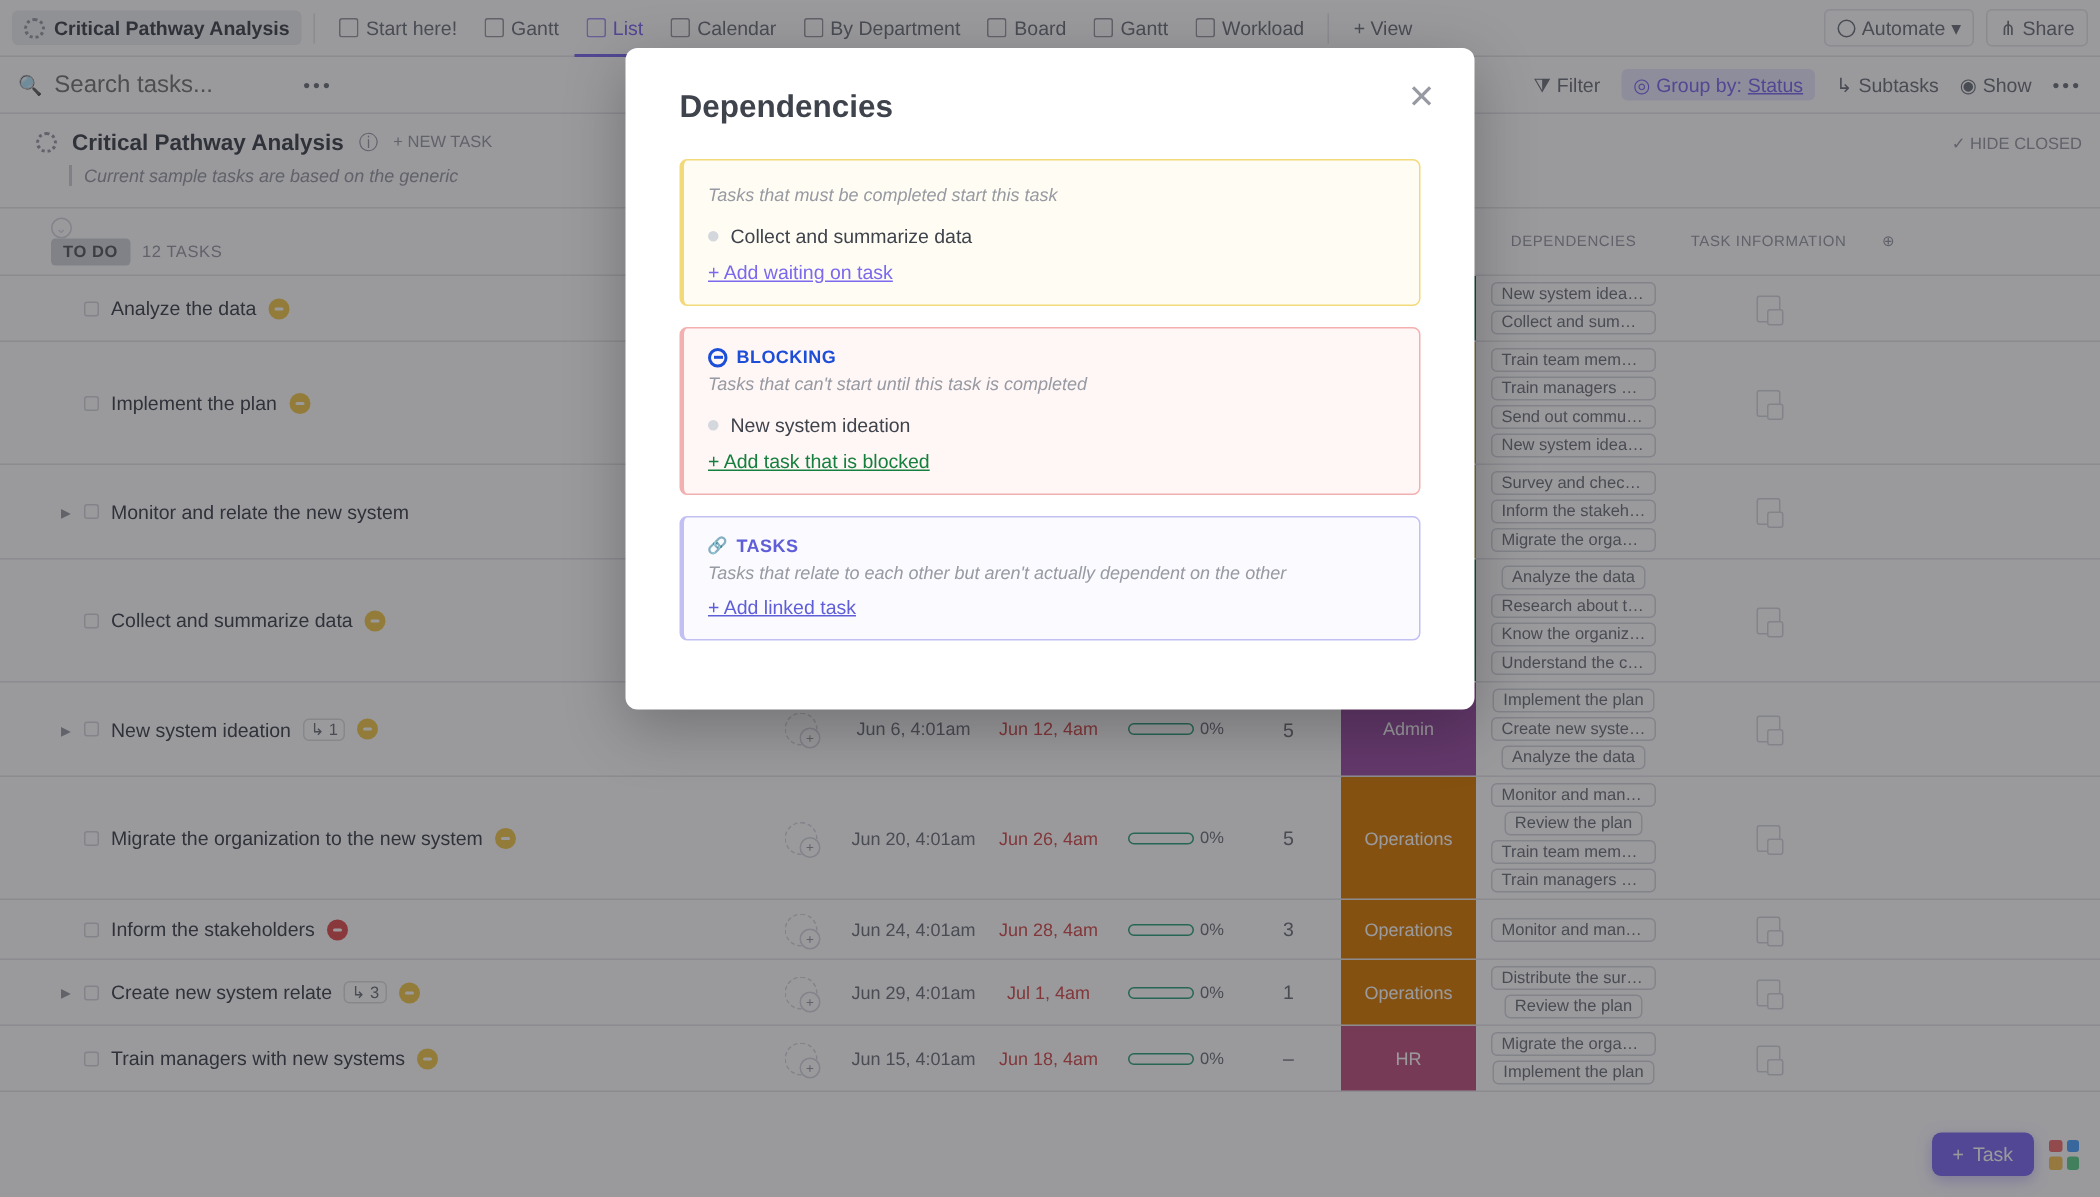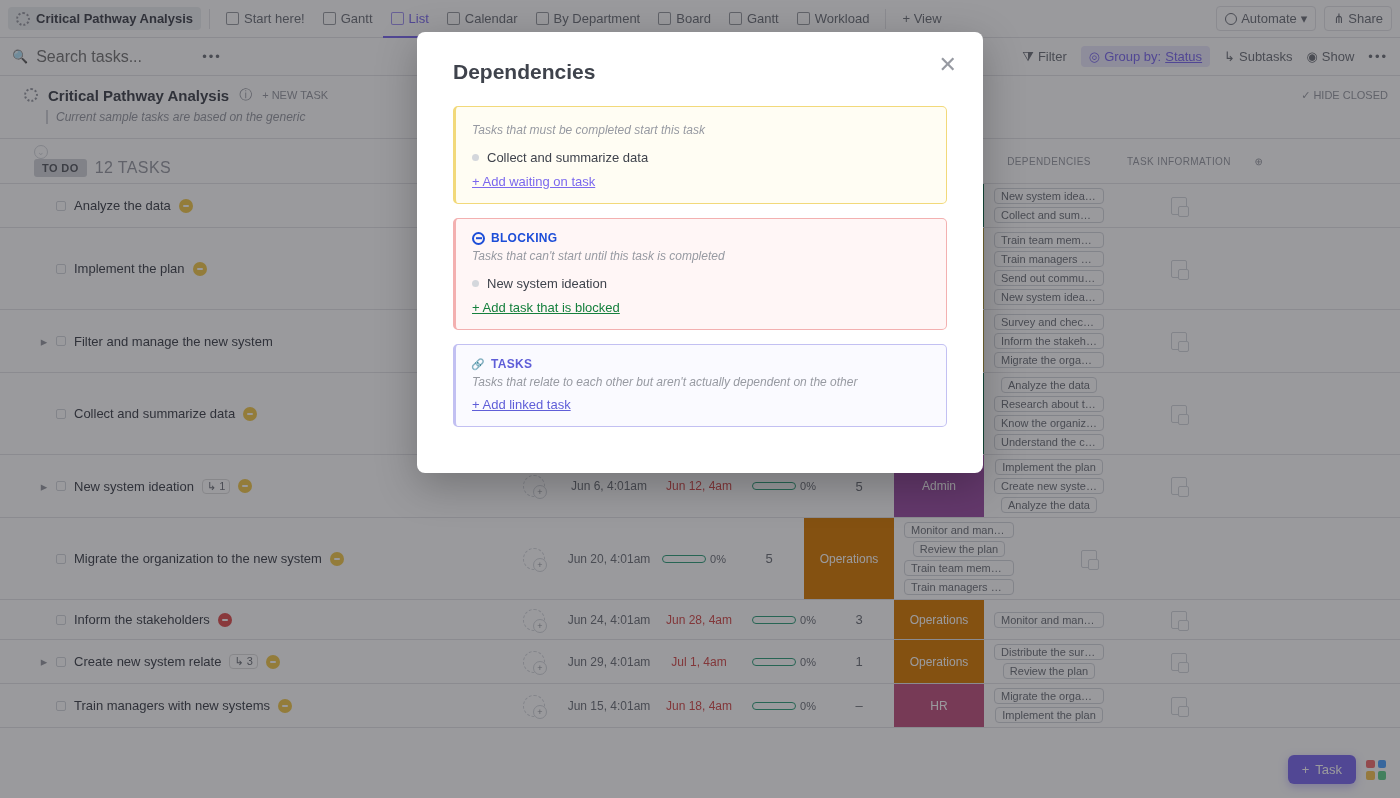--- a/index.html
+++ b/index.html
@@ -53,21 +53,21 @@
   .hdrrow .ptitle { font-weight:600; font-size:15px; }
   .hdrrow .info { color:var(--gray-4); }
   .hdrrow .newtask { font-size:11px; color:var(--gray-4); cursor:pointer; }
   .hdrrow .hide { margin-left:auto; font-size:11px; color:var(--gray-4); }
   .desc-row { padding:6px 12px 14px 46px; color:var(--gray-4); font-style:italic; border-left:2px solid #cfd2d8; margin-left:46px; margin-top:6px; margin-bottom:14px; padding-left:8px; padding-top:0;padding-bottom:0; font-size:12px;}
 
   
   .colheads { display:flex; align-items:center; padding:6px 12px 6px 34px; font-size:10px; letter-spacing:.4px; color:var(--gray-4); border-top:1px solid var(--border); border-bottom:1px solid var(--border);}
   .grouphdr { display:flex; align-items:center; gap:8px;}
   .grouphdr .badge { background:#d2d4d9; color:#55585f; padding:3px 8px; border-radius:3px; font-size:11px; font-weight:600;}
-  .grouphdr .count { color:var(--gray-4); font-size:16px;}
+  .grouphdr .count { color:var(--gray-4); font-size:11px;}
   .col-task   { width:470px; }
   .col-assign { width:60px; text-align:center;}
   .col-start  { width:90px; text-align:center;}
   .col-due    { width:90px; text-align:center;}
   .col-prog   { width:80px; text-align:center;}
   .col-dur    { width:70px; text-align:center;}
   .col-team   { width:90px; padding:0; }
   .col-deps   { width:130px; text-align:center;}
   .col-info   { width:130px; text-align:center;}
   .col-add    { width:30px; text-align:center;}
@@ -308,21 +308,21 @@
         <span class="dep">New system ideation</span>
       </div>
       <div class="c-info">
         <span class="doc"></span>
       </div>
     </div>
     <div class="row">
       <div class="c-task">
         <span class="caret">▸</span>
         <span class="sq"></span>
-        <span class="name">Filter and manage the new system</span> 
+        <span class="name">Monitor and relate the new system</span> 
       </div>
       <div class="c-assign">
         <span class="av"></span>
       </div>
       <div class="c-start"></div>
       <div class="c-due"></div>
       <div class="c-prog"></div>
       <div class="c-dur">2</div>
       <div class="c-team">
         <div class="teamlabel team-management">Management</div>
@@ -397,20 +397,21 @@
       <div class="c-task">
         <span class="caret"></span>
         <span class="sq"></span>
         <span class="name">Migrate the organization to the new system</span> 
         <span class="status-dot"></span>
       </div>
       <div class="c-assign">
         <span class="av"></span>
       </div>
       <div class="c-start">Jun 20, 4:01am</div>
+      <div class="c-due">Jun 26, 4am</div>
       <div class="c-prog">
         <span class="bar"></span>
         <span class="pct">0%</span>
       </div>
       <div class="c-dur">5</div>
       <div class="c-team">
         <div class="teamlabel team-operations">Operations</div>
       </div>
       <div class="c-deps">
         <span class="dep">Monitor and manage t...</span>

